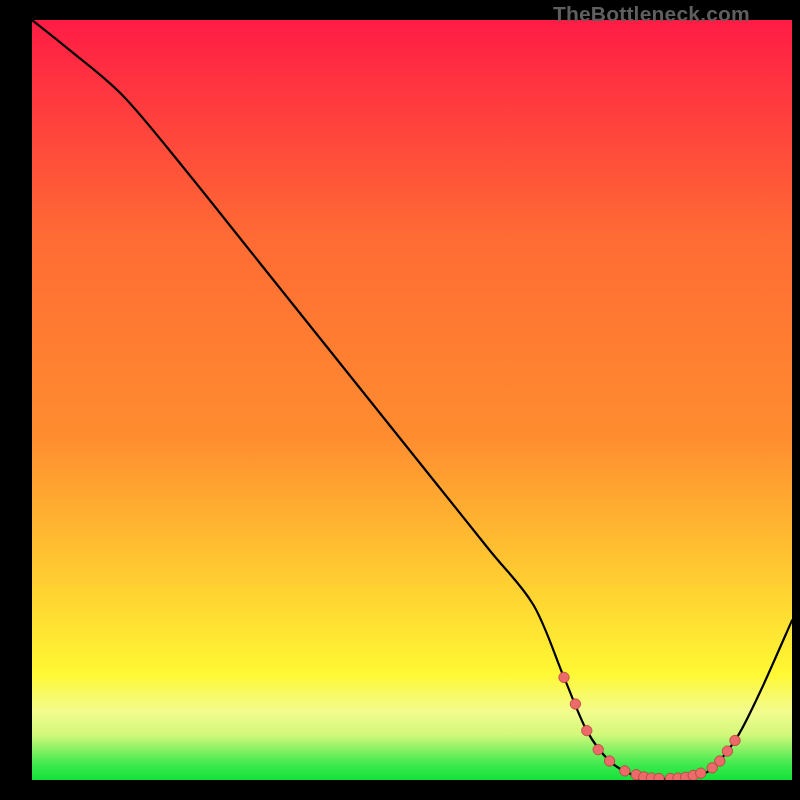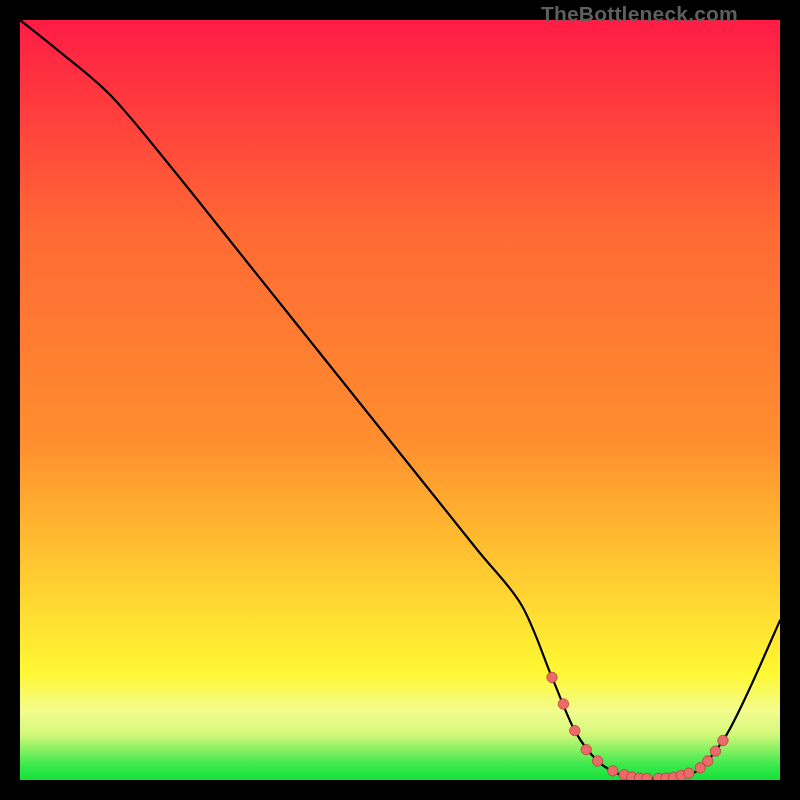--- a/index.html
+++ b/index.html
@@ -5,21 +5,21 @@
   html, body {
     margin: 0;
     padding: 0;
     width: 800px;
     height: 800px;
     background: #000;
     overflow: hidden;
   }
   .frame {
     position: absolute;
-    left: 0;
+    left: 12px;
     top: 0;
     width: 760px;
     height: 800px;
     background: #000;
   }
   .plot {
     position: absolute;
     left: 20px;
     top: 20px;
     width: 760px;

